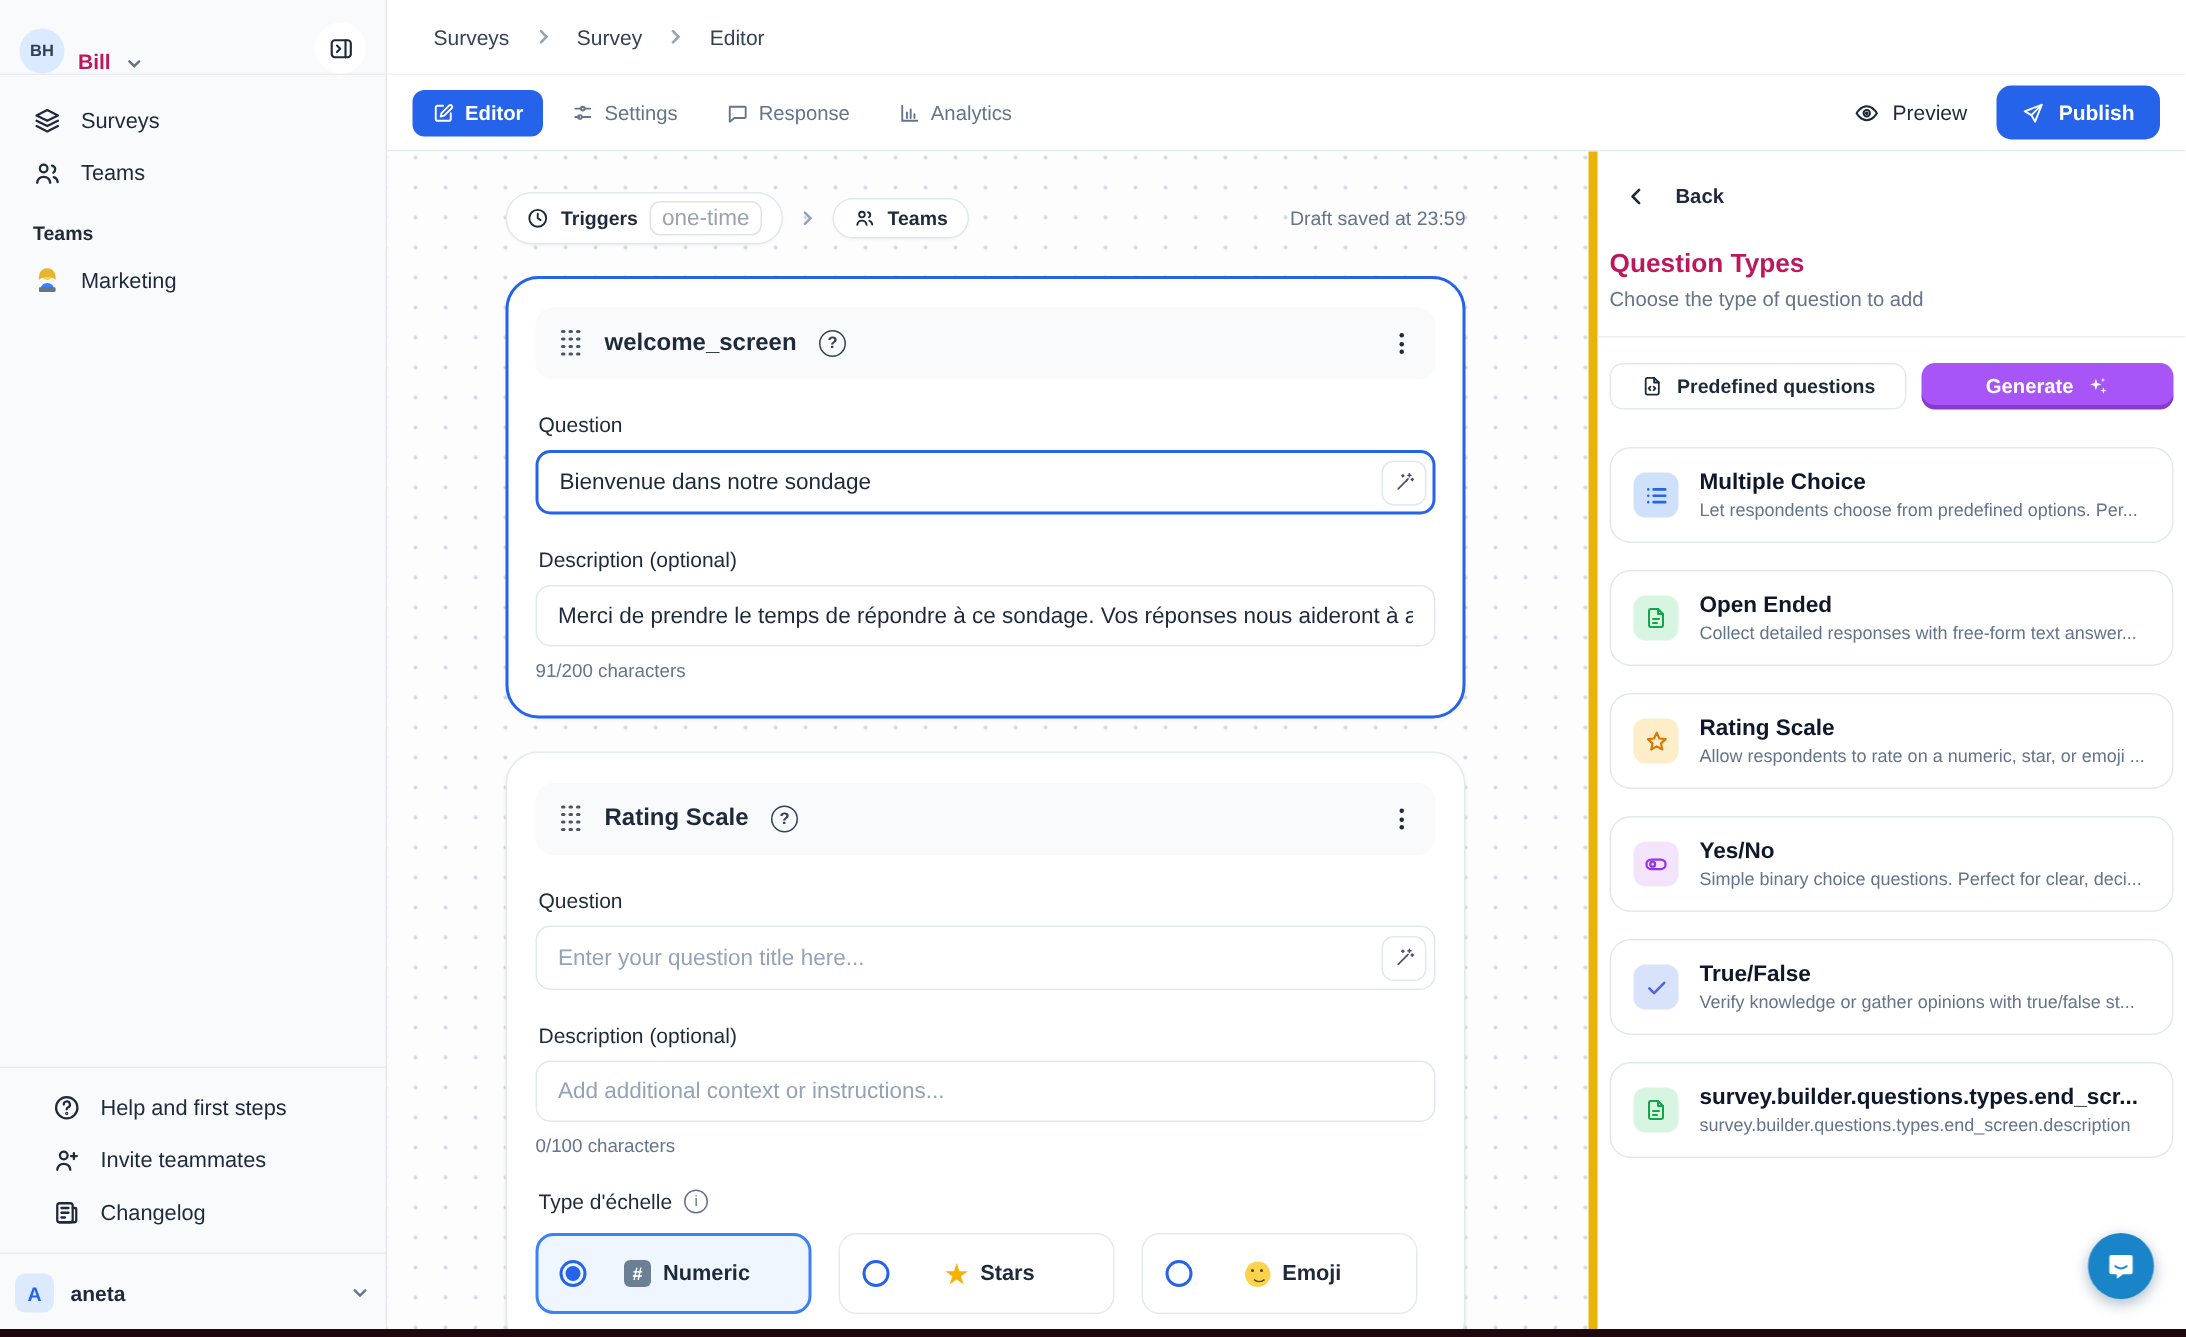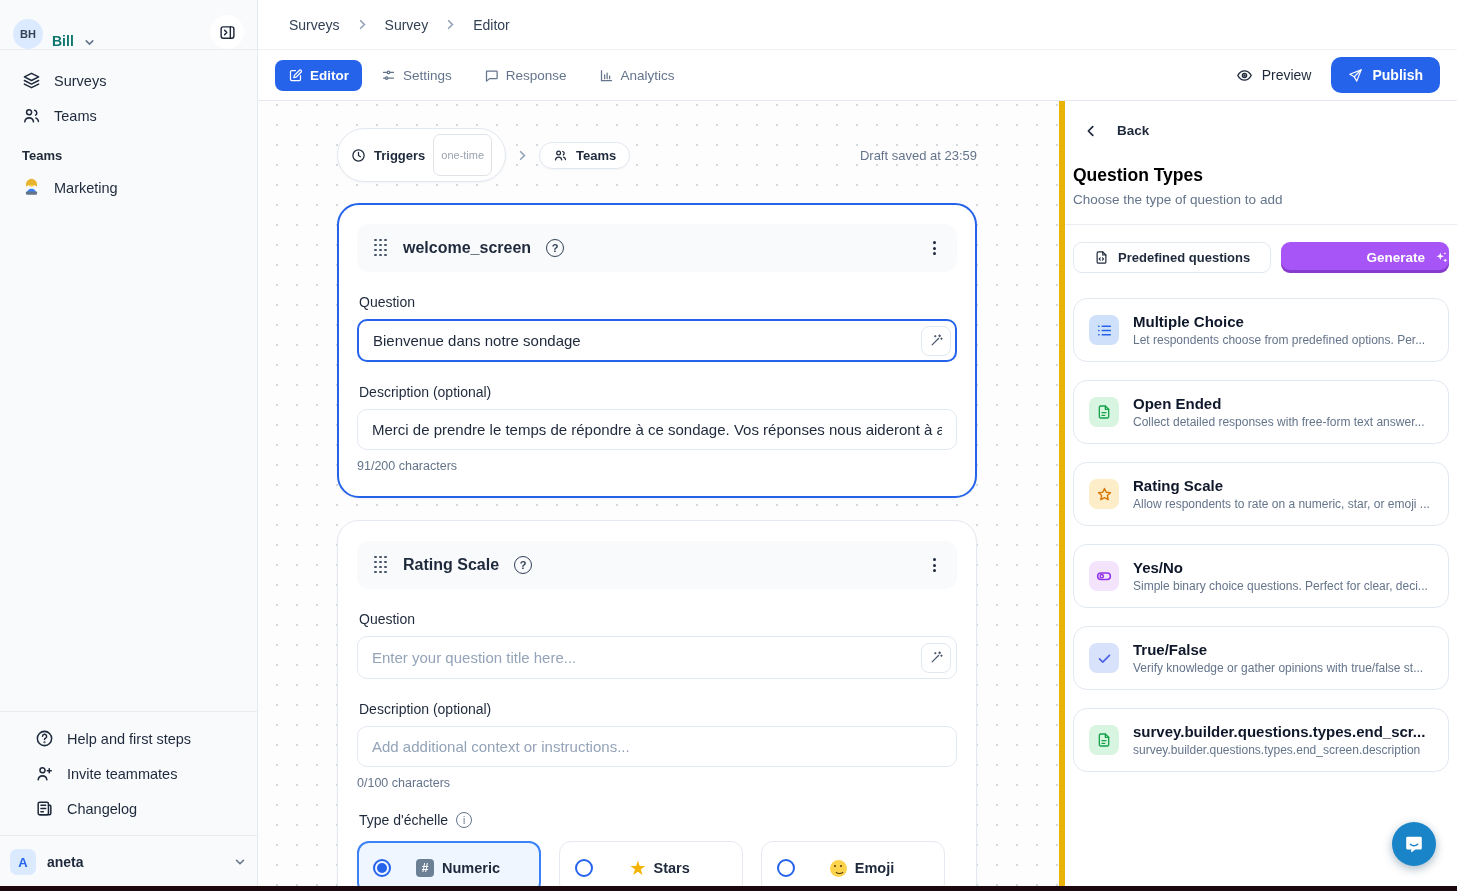--- a/index.html
+++ b/index.html
@@ -6,21 +6,21 @@
   html,body { width:1457px; height:891px; overflow:hidden; }
   body { font-family:"Liberation Sans", sans-serif; color:#1e293b; background:#fff; }
   svg { display:block; }
 
   .app { display:flex; height:100%; }
 
   
   .sidebar { width:258px; flex:none; background:#f8fafc; border-right:1px solid #e5e9f0; display:flex; flex-direction:column; }
   .sb-header { height:50px; flex:none; border-bottom:1px solid #e9edf2; display:flex; align-items:flex-end; padding:0 13px; gap:9px; }
   .ws-avatar { width:30px; height:30px; border-radius:50%; background:#dbeafe; color:#334155; font-size:11px; font-weight:bold; display:flex; align-items:center; justify-content:center; }
-  .ws-name { font-size:14px; font-weight:600; color:#0f766e; }
+  .ws-name { font-size:14px; font-weight:600; color:#be185d; }
   .chev-sm { color:#64748b; }
   .collapse-btn { margin-left:auto; width:34px; height:34px; border-radius:50%; background:#fff; display:flex; align-items:center; justify-content:center; color:#1e293b; cursor:pointer; }
 
   .sb-nav { padding:14px 12px 4px; display:flex; flex-direction:column; gap:2px; }
   .nav-item { display:flex; align-items:center; gap:13px; padding:7px 10px; border-radius:8px; font-size:14.5px; color:#1e293b; cursor:pointer; }
   .nav-item .nicon { width:19px; height:19px; color:#1e293b; flex:none; }
   .section-label { font-size:13px; font-weight:600; color:#1f2937; padding:14px 10px 6px; }
   .emoji-ic { width:19px; height:19px; flex:none; position:relative; }
 
   .sb-spacer { flex:1; }
@@ -48,21 +48,21 @@
   
   .canvas { flex:1; min-width:0; overflow:hidden; padding:27px 0 0 79px;
             background-color:#fdfdfe;
             background-image:radial-gradient(circle, #d3d9e1 1.3px, transparent 1.4px);
             background-size:20px 20px; background-position:9px 14px; }
   .canvas-inner { width:640px; }
 
   .chip-row { display:flex; align-items:center; gap:9px; margin-bottom:21px; }
   .chip { display:inline-flex; align-items:center; gap:8px; background:#fff; border:1px solid #e2e8f0; border-radius:999px; padding:5px 13px; font-size:13px; font-weight:600; color:#1e293b; box-shadow:0 1px 2px rgba(15,23,42,.04); cursor:pointer;justify-content:center; }
   .chip .cicon { color:#1e293b; }
-  .badge { border:1px solid #dfe3e8; border-radius:7px; padding:14px 7px; font-size:11px; font-weight:500; color:#9aa3af; background:#fff; }
+  .badge { border:1px solid #dfe3e8; border-radius:7px; padding:2px 7px; font-size:15px; font-weight:500; color:#9aa3af; background:#fff; }
   .chip-sep { color:#94a3b8; }
   .draft-status { margin-left:auto; font-size:13px; color:#64748b; }
 
   .qcard { width:640px; background:#fff; border:1px solid #e5e9f0; border-radius:22px; padding:20px 19px 24px; box-shadow:0 1px 3px rgba(15,23,42,.05); }
   .qcard.selected { border:2px solid #2563eb; padding:19px 18px 23px; }
   .qcard + .qcard { margin-top:22px; }
   .card-head { background:#f8fafc; border-radius:12px; height:48px; display:flex; align-items:center; gap:15px; padding:0 17px; }
   .grip { display:grid; grid-template-columns:repeat(3,4px); grid-auto-rows:4px; gap:1px; cursor:grab; }
   .grip i { width:2.5px; height:2.5px; border-radius:50%; background:#475569; }
   .card-title { font-size:16px; font-weight:600; color:#1e293b; }
@@ -89,26 +89,26 @@
   .opt-main { flex:1; display:flex; align-items:center; justify-content:center; gap:8px; font-size:14.5px; font-weight:600; color:#1e293b; }
   .keycap { width:18px; height:18px; border-radius:4px; background:#6b7f95; color:#fff; font-size:12px; font-weight:bold; display:flex; align-items:center; justify-content:center; }
   .star-glyph { color:#f5b301; font-size:17px; line-height:1; }
   .smiley { width:17px; height:17px; border-radius:50%; background:#fcd34d; position:relative; }
   .smiley::before { content:""; position:absolute; top:5px; left:4px; width:2.5px; height:2.5px; border-radius:50%; background:#513c06; box-shadow:6px 0 0 #513c06; }
   .smiley::after { content:""; position:absolute; left:4px; top:7px; width:9px; height:6px; border:1.6px solid #513c06; border-top:none; border-left-color:transparent; border-right-color:transparent; border-radius:0 0 9px 9px; }
 
   
   .panel { width:398px; flex:none; background:#fff; border-left:6px solid #eab308; padding:22px 8px 0; overflow:hidden; }
   .back-row { display:flex; align-items:center; gap:19px; padding:0 11px; font-size:13.5px; font-weight:600; color:#1e293b; cursor:pointer; margin-bottom:27px; }
-  .panel-title { font-size:17.5px; font-weight:700; color:#000000; margin-bottom:6px; }
+  .panel-title { font-size:17.5px; font-weight:700; color:#be185d; margin-bottom:6px; }
   .panel-sub { font-size:13.5px; color:#64748b; }
   .panel-divider { height:1px; background:#e9edf2; margin:17px -16px 0; }
   .panel-actions { display:flex; gap:10px; margin:17px 0 25px; }
   .btn-predefined { flex:1.17; height:31px; border:1px solid #e2e8f0; border-radius:9px; background:#fff; display:flex; align-items:center; justify-content:center; gap:9px; font-size:13px; font-weight:600; color:#1e293b; font-family:inherit; cursor:pointer; }
-  .btn-generate { flex:1; height:31px; border:none; border-radius:9px; background:#a855f7; box-shadow:inset 0 -3px 0 rgba(74,10,130,.35); display:flex; align-items:center; justify-content:flex-end; gap:9px; font-size:13.5px; font-weight:700; color:#fff; font-family:inherit; cursor:pointer; }
+  .btn-generate { flex:1; height:31px; border:none; border-radius:9px; background:#a855f7; box-shadow:inset 0 -3px 0 rgba(74,10,130,.35); display:flex; align-items:center; justify-content:center; gap:9px; font-size:13.5px; font-weight:700; color:#fff; font-family:inherit; cursor:pointer; }
 
   .type-list { display:flex; flex-direction:column; gap:18px; }
   .type-card { border:1px solid #e2e8f0; border-radius:14px; background:#fff; padding:11px 15px; display:flex; align-items:center; gap:14px; cursor:pointer; min-height:64px; }
   .type-icon { width:30px; height:30px; border-radius:8px; flex:none; display:flex; align-items:center; justify-content:center; }
   .ti-blue   { background:#cfe0fb; color:#2563eb; }
   .ti-green  { background:#d7f5e1; color:#16a34a; }
   .ti-amber  { background:#fdeec9; color:#d97706; }
   .ti-purple { background:#f3e4fc; color:#9333ea; }
   .ti-indigo { background:#d9e2fb; color:#4f63e5; }
   .type-text { min-width:0; }

